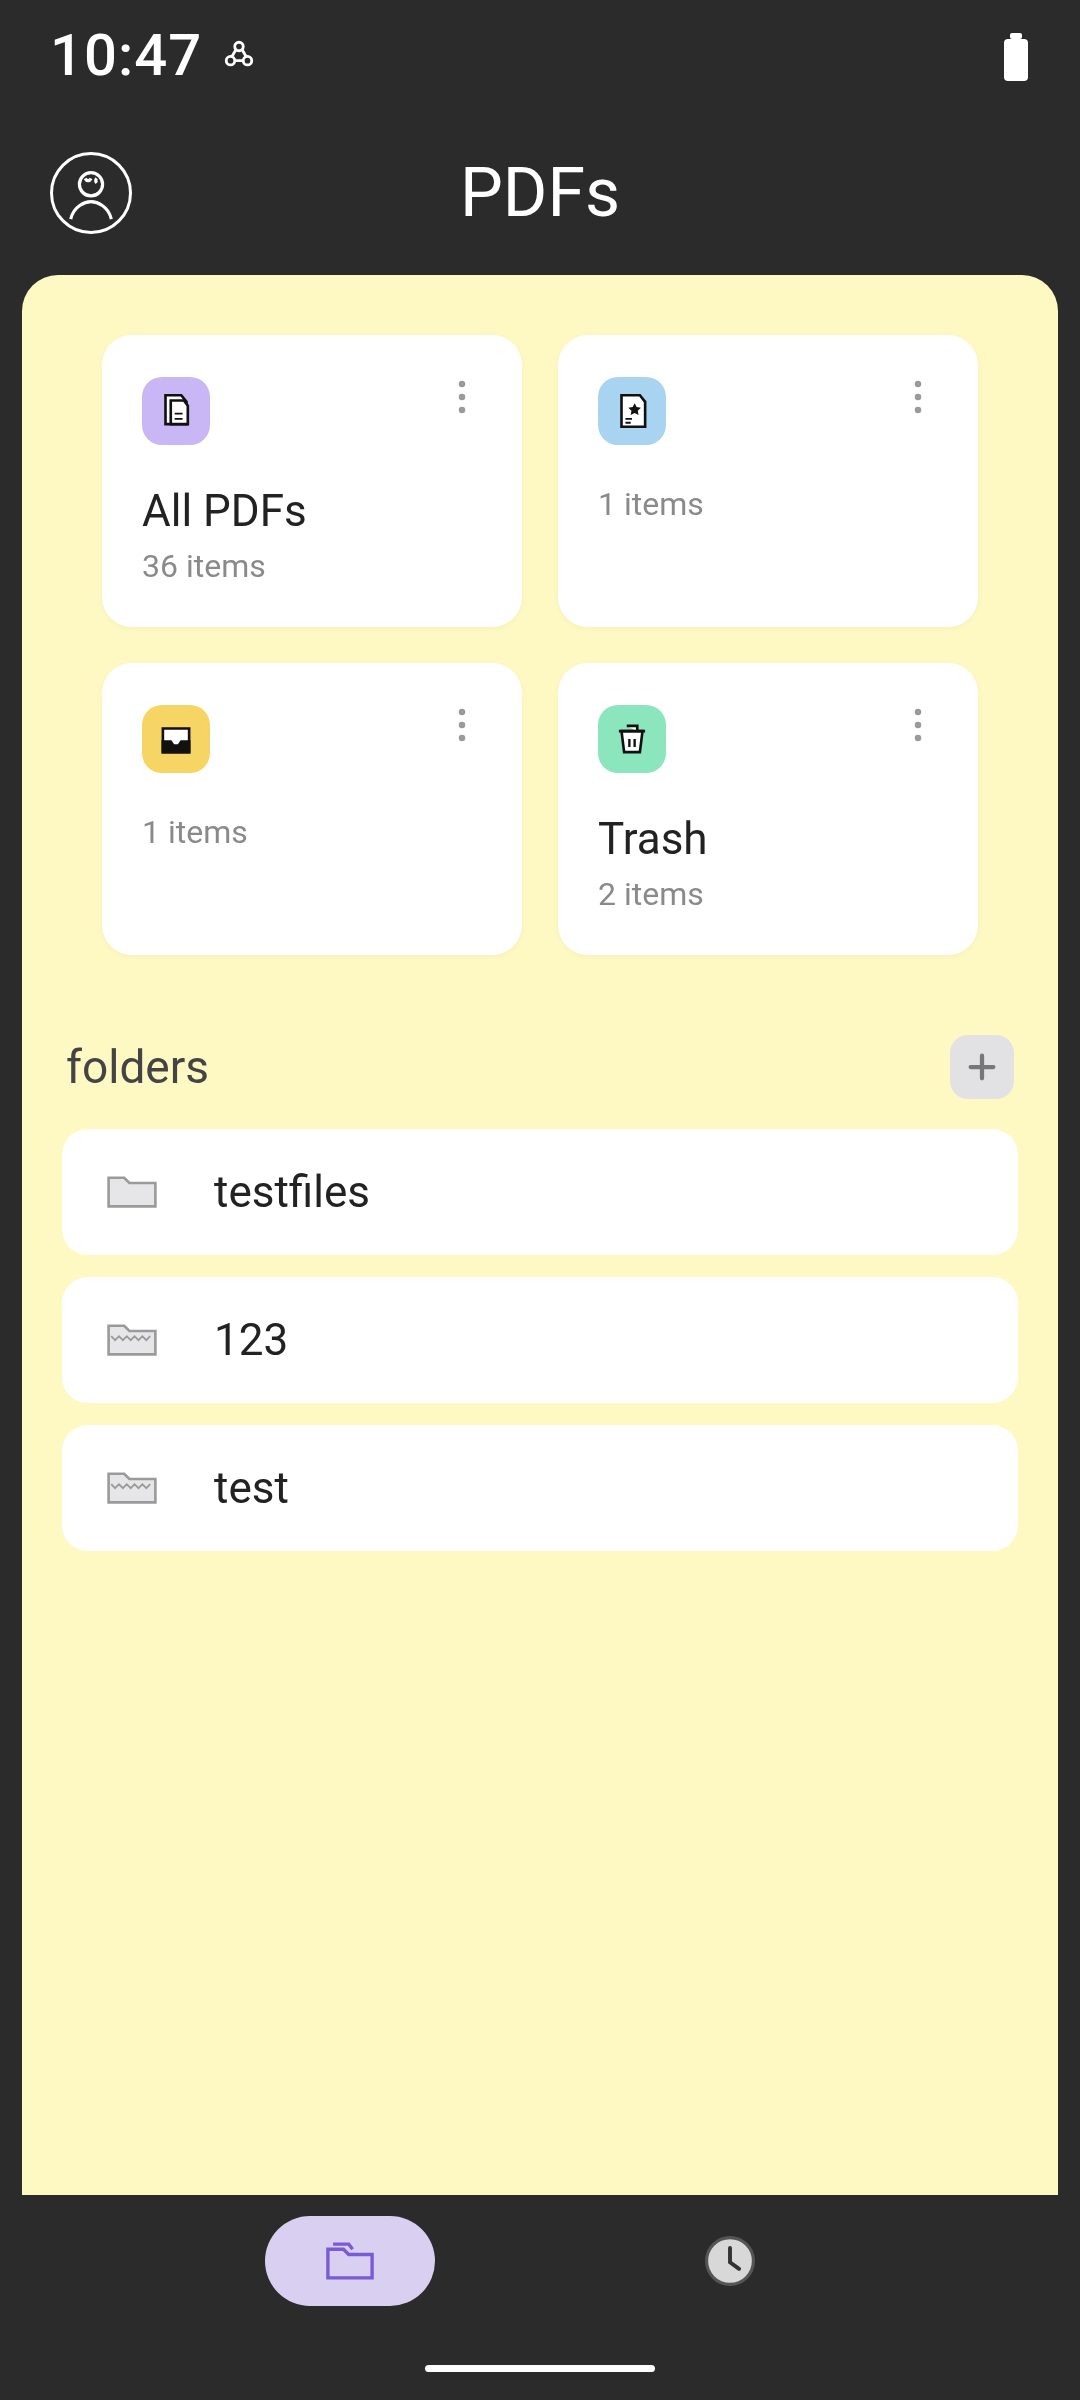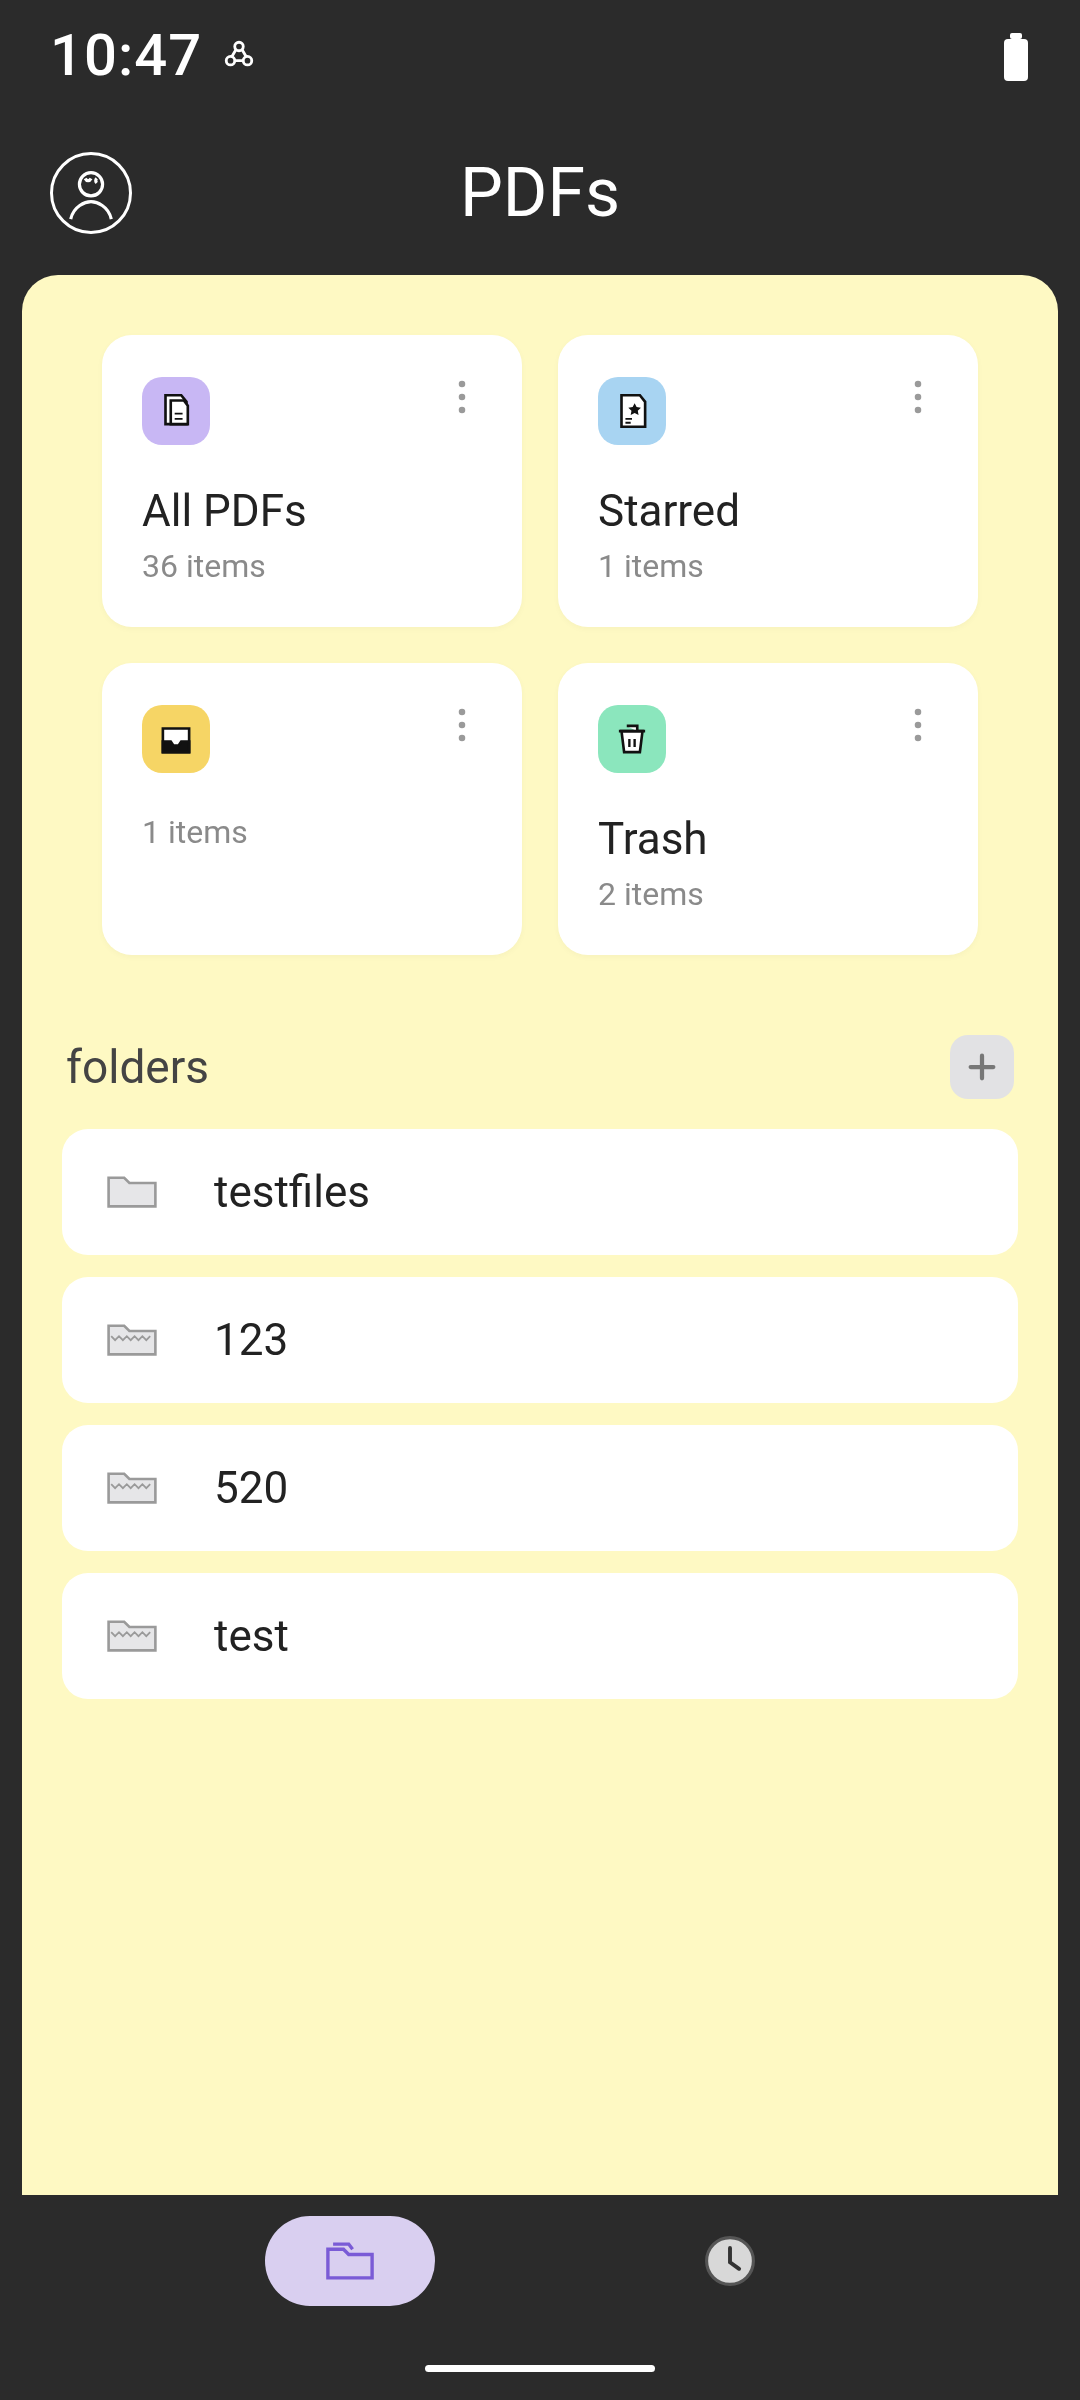--- a/index.html
+++ b/index.html
@@ -229,21 +229,20 @@
           </svg>
         </div>
         <div class="more-dots">
           <svg viewBox="0 0 6 26" fill="#9a9a9a">
               <circle cx="3" cy="3" r="2.5"></circle>
               <circle cx="3" cy="13" r="2.5"></circle>
               <circle cx="3" cy="23" r="2.5"></circle>
             </svg>
         </div>
       </div>
-      <div class="card-title">Starred</div>
       <div class="card-sub">1 items</div>
     </div>
 
     <div class="category-card">
       <div class="card-top">
         <div class="card-icon bg-yellow">
           <svg viewBox="0 0 32 32" fill="#111" stroke="#111" stroke-width="2">
             <path d="M6 8h20v18H6z" fill="#fff"></path>
             <path d="M6 18h6l2 3h4l2-3h6v8H6z"></path>
           </svg>
@@ -305,29 +304,20 @@
     <div class="folder-row">
       <span class="folder-icon">
         <svg viewBox="0 0 40 32" fill="#e6e6e8" stroke="#9a9a9a" stroke-width="2">
           <path d="M2 6h12l4 4h20v18H2z"></path>
           <path d="M4 14l3 3 3-3 3 3 3-3 3 3 3-3 3 3 3-3 3 3 3-3" fill="none" stroke-width="1.4"></path>
         </svg>
       </span>
       <span class="folder-name">123</span>
     </div>
 
-    <div class="folder-row">
-      <span class="folder-icon">
-        <svg viewBox="0 0 40 32" fill="#e6e6e8" stroke="#9a9a9a" stroke-width="2">
-          <path d="M2 6h12l4 4h20v18H2z"></path>
-          <path d="M4 14l3 3 3-3 3 3 3-3 3 3 3-3 3 3 3-3 3 3 3-3" fill="none" stroke-width="1.4"></path>
-        </svg>
-      </span>
-      <span class="folder-name">520</span>
-    </div>
 
     <div class="folder-row">
       <span class="folder-icon">
         <svg viewBox="0 0 40 32" fill="#e6e6e8" stroke="#9a9a9a" stroke-width="2">
           <path d="M2 6h12l4 4h20v18H2z"></path>
           <path d="M4 14l3 3 3-3 3 3 3-3 3 3 3-3 3 3 3-3 3 3 3-3" fill="none" stroke-width="1.4"></path>
         </svg>
       </span>
       <span class="folder-name">test</span>
     </div>

